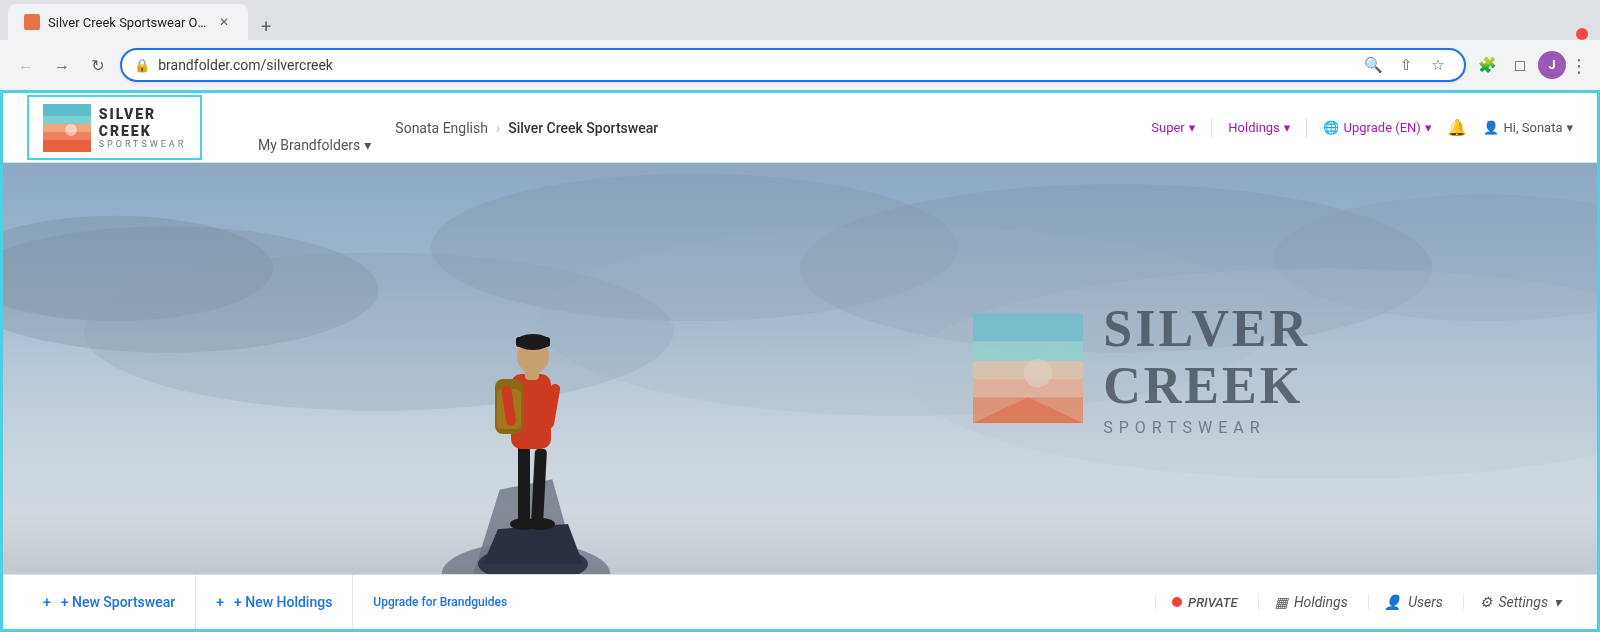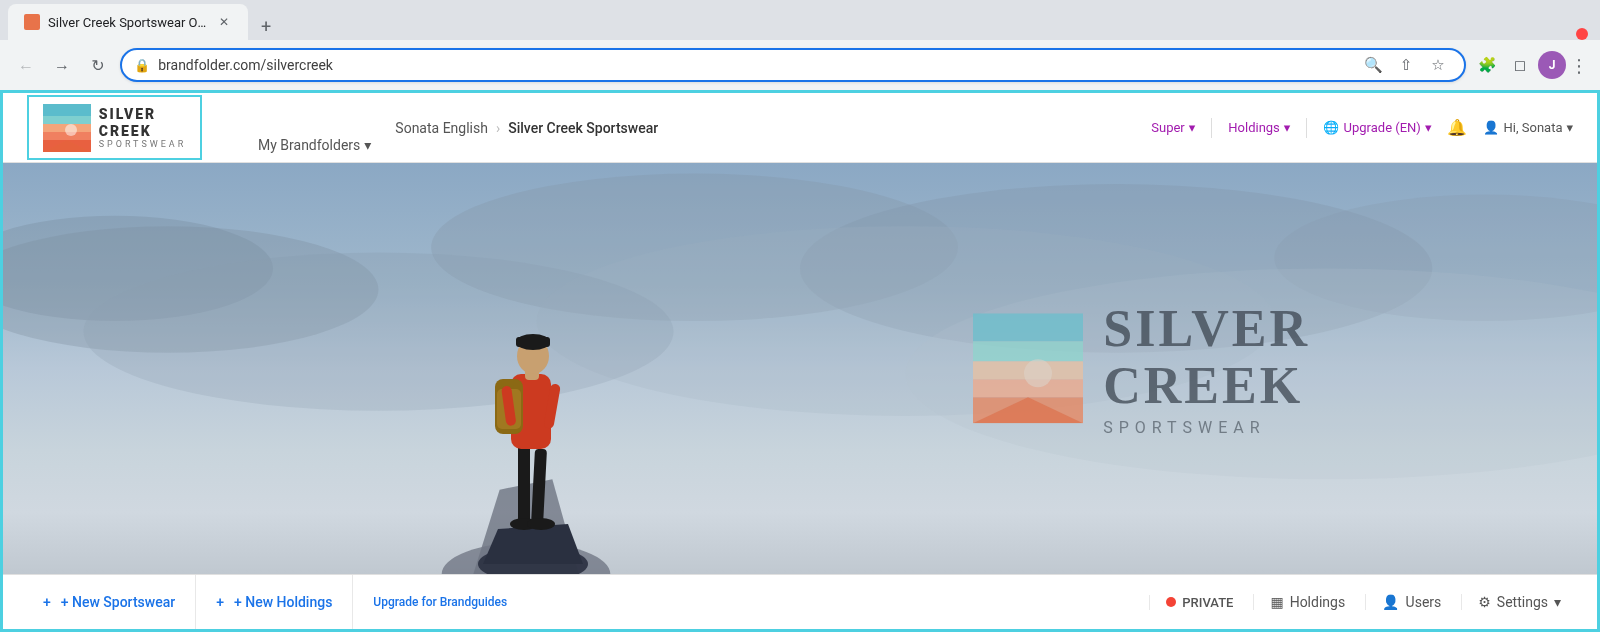--- a/index.html
+++ b/index.html
@@ -61,21 +61,21 @@
     .hero-logo-icon { width: 110px; height: 110px; }
     .hero-logo-text { display: flex; flex-direction: column; }
     .hero-logo-main { font-size: 52px; font-weight: 900; color: rgba(60,70,80,0.75); letter-spacing: 3px; line-height: 1.1; font-family: Georgia, serif; }
     .hero-logo-sub { font-size: 16px; letter-spacing: 6px; color: rgba(80,90,100,0.7); margin-top: 4px; }
 
     
     .bottom-bar { height: 55px; background: white; border-top: 1px solid #e0e0e0; display: flex; align-items: center; padding: 0 20px; gap: 0; }
     .bottom-action { display: flex; align-items: center; gap: 6px; padding: 0 20px; font-size: 14px; font-weight: 500; cursor: pointer; border-right: 1px solid #e8e8e8; height: 100%; }
     .bottom-action-blue { color: #1a73e8; }
     .bottom-upgrade { color: #1a73e8; font-size: 12px; font-weight: 500; cursor: pointer; padding: 0 20px; }
-    .bottom-right { margin-left: auto; display: flex; align-items: center; gap: 4px; }
+    .bottom-right { margin-left: auto; display: flex; align-items: center; gap: 4px; font-style: italic; }
     .bottom-right-item { display: flex; align-items: center; gap: 6px; padding: 0 16px; font-size: 14px; color: #555; cursor: pointer; height: 100%; border-left: 1px solid #e8e8e8; }
     .private-dot { width: 10px; height: 10px; border-radius: 50%; background: #f44336; }
     .private-label { color: #555; font-size: 13px; font-weight: 500; }
   </style>
 </head>
 <body>
 
 <div class="browser-chrome">
 
   <div class="tab-bar">

